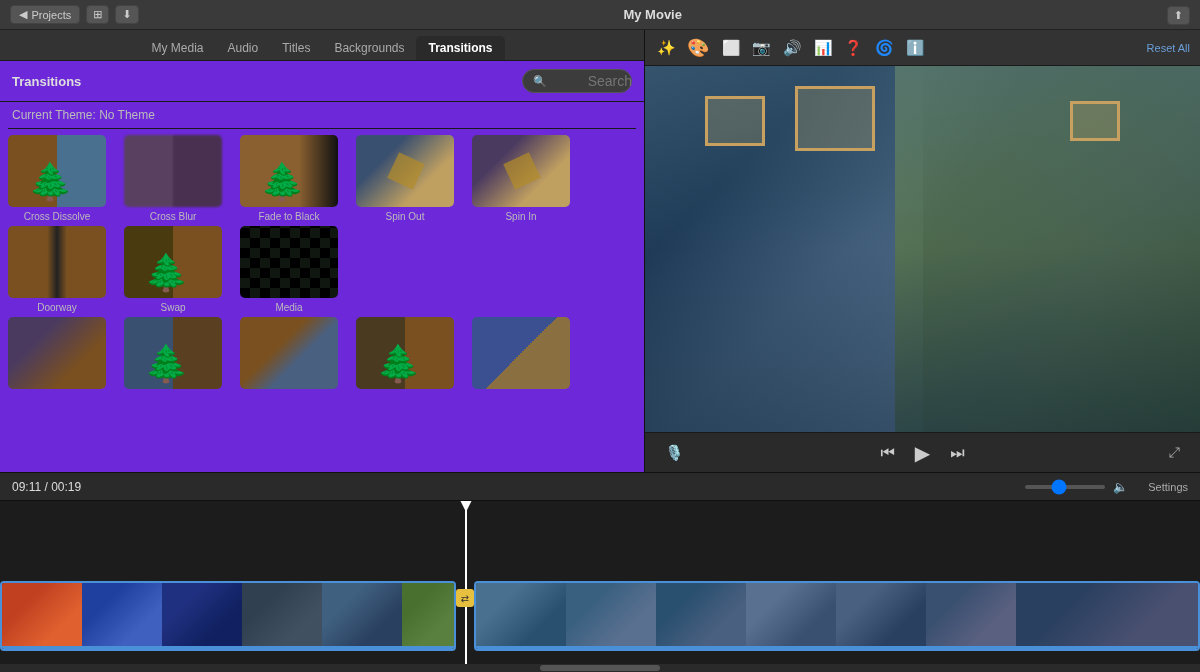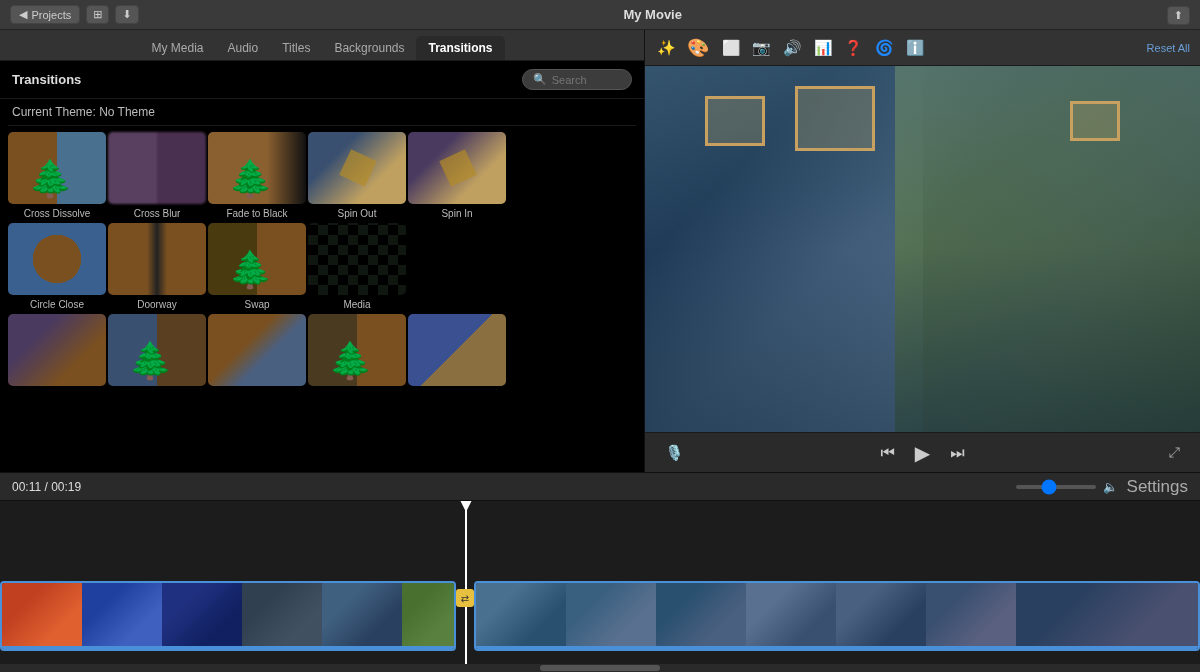--- a/index.html
+++ b/index.html
@@ -59,21 +59,21 @@
       display: flex;
       flex: 1;
       overflow: hidden;
     }
 
     
     #left-panel {
       width: 645px;
       display: flex;
       flex-direction: column;
-      background: #000000;
+      background: #6d28d9;
       border-right: 1px solid #111;
       flex-shrink: 0;
     }
 
     
     #tab-bar {
       background: #333;
       display: flex;
       align-items: center;
       justify-content: center;
@@ -116,42 +116,43 @@
       border-radius: 14px;
       padding: 3px 10px;
       gap: 5px;
       width: 110px;
     }
     #search-box input {
       background: transparent;
       border: none;
       outline: none;
       color: #aaa;
-      font-size: 11px;
+      font-size: 14px;
       width: 70px;
+      margin-left: 36px;
     }
     #search-icon-sm { color: #888; font-size: 11px; }
 
     
     #theme-label {
       font-size: 12px;
       color: #bbb;
       padding: 6px 12px;
       font-weight: 500;
     }
 
     
     #transitions-grid {
       padding: 6px 8px;
       overflow-y: auto;
       flex: 1;
     }
     .transition-row {
       display: flex;
-      gap: 2px;
+      gap: 18px;
       margin-bottom: 4px;
     }
     .transition-item {
       display: flex;
       flex-direction: column;
       align-items: center;
       width: 98px;
       cursor: pointer;
     }
     .transition-thumb {
@@ -391,23 +392,24 @@
       gap: 8px;
     }
     #zoom-slider {
       width: 80px;
       height: 4px;
       appearance: none;
       background: #555;
       border-radius: 2px;
     }
     #settings-btn {
-      font-size: 17px;
+      font-size: 11px;
       color: #aaa;
       cursor: pointer;
+      margin-left: 12px;
     }
 
     
     #timeline-track {
       flex: 1;
       position: relative;
       overflow: hidden;
     }
 
     
@@ -595,24 +597,20 @@
           <span class="transition-label">Spin Out</span>
         </div>
         <div class="transition-item">
           <div class="transition-thumb thumb-spin-in"></div>
           <span class="transition-label">Spin In</span>
         </div>
       </div>
 
       <div class="transition-row">
         <div class="transition-item">
-          <div class="transition-thumb thumb-circle-close"></div>
-          <span class="transition-label">Circle Close</span>
-        </div>
-        <div class="transition-item">
           <div class="transition-thumb thumb-doorway"></div>
           <span class="transition-label">Doorway</span>
         </div>
         <div class="transition-item">
           <div class="transition-thumb thumb-swap"></div>
           <span class="transition-label">Swap</span>
         </div>
         <div class="transition-item">
           <div class="transition-thumb thumb-mosaic"></div>
           <span class="transition-label">Media</span>
@@ -680,21 +678,21 @@
       <span class="ctrl-btn">⏭</span>
       <span id="fullscreen-btn" class="ctrl-btn">⤢</span>
     </div>
   </div>
 </div>
 
 <div id="bottom-area">
 
   <div id="timeline-controls">
     <div id="timeline-time">
-      <span>00:11</span>
+      <span>09:11</span>
       <span> / </span>
       <span>00:19</span>
     </div>
     <div id="timeline-right">
       <input type="range" id="zoom-slider" min="0" max="100" value="40" style="">
       <span style="color:#aaa;font-size:12px;">🔈</span>
       <span id="settings-btn">Settings</span>
     </div>
   </div>
 

